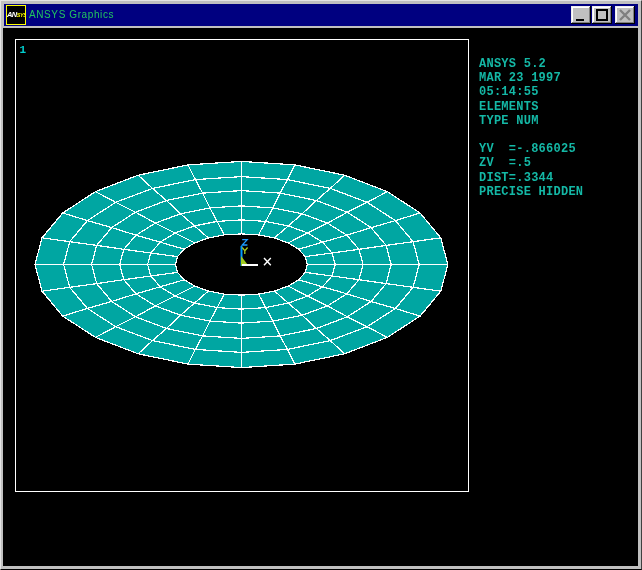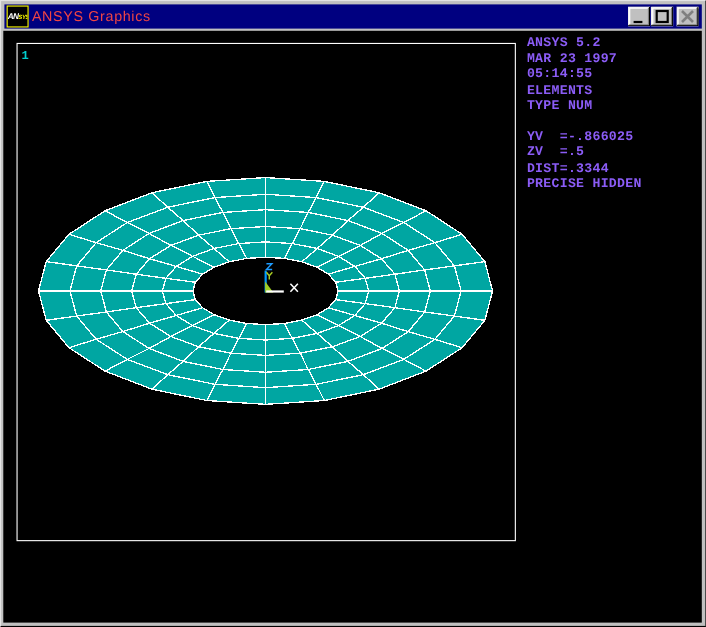--- a/index.html
+++ b/index.html
@@ -1,32 +1,32 @@
 <!DOCTYPE html>
 <html><head><meta charset="utf-8"><style>
 *{margin:0;padding:0;box-sizing:border-box}
 body{width:642px;height:570px;position:relative;background:#c0c0c0;overflow:hidden;font-family:"Liberation Sans",sans-serif}
 #frame{position:absolute;left:0;top:0;width:642px;height:570px;background:#c0c0c0;
  border-top:1px solid #e4e4e4;border-left:1px solid #e4e4e4;border-right:1px solid #404040;border-bottom:1px solid #000}
 #title{position:absolute;left:3px;top:3px;width:634px;height:22px;background:#000080}
 #ticon{position:absolute;left:2px;top:1px;width:20px;height:20px;background:#000;border:1px solid #ffff00;
  color:#fff;font:italic bold 7.5px "Liberation Sans",sans-serif;line-height:17px;text-align:center;letter-spacing:-0.6px;overflow:hidden}
 #ticon b{color:#ffff00;font-size:5.5px;letter-spacing:-0.4px}
-#ttext{position:absolute;left:25px;top:0;height:22px;line-height:22px;color:#ef4444;font-size:13px;letter-spacing:0.6px}
+#ttext{position:absolute;left:25px;top:0;height:22px;line-height:22px;color:#22c55e;font-size:10px;letter-spacing:0.6px}
 .btn{position:absolute;top:2px;width:20px;height:18px;background:#c0c0c0;
  box-shadow:inset -1px -1px 0 #000, inset 1px 1px 0 #efefef, inset -2px -2px 0 #808080, inset 2px 2px 0 #fff}
 #bmin{left:567px}
 #bmax{left:588px}
 #bclose{left:611px}
 #bmin i{position:absolute;left:5px;top:13px;width:8px;height:2px;background:#000}
 #bmax i{position:absolute;left:4px;top:3px;width:12px;height:12px;border:2px solid #000;border-top-width:2px}
 #client{position:absolute;left:2px;top:27px;width:635px;height:538px;background:#000}
 #plot{position:absolute;left:12px;top:11px;width:454px;height:453px;border:1px solid #fff}
 #gsvg{position:absolute;left:0;top:0}
-#anno{position:absolute;left:476px;top:4px;color:#8b5cf6;font:bold 12px "Liberation Mono",monospace;line-height:14.18px;white-space:pre;letter-spacing:0.25px}
+#anno{position:absolute;left:476px;top:29px;color:#14b8a6;font:bold 12px "Liberation Mono",monospace;line-height:14.18px;white-space:pre;letter-spacing:0.25px}
 </style></head><body>
 <div id="frame">
  <div id="title">
   <div id="ticon">AN<b>SYS</b></div>
   <div id="ttext">ANSYS Graphics</div>
   <div class="btn" id="bmin">
         <i></i>
       </div>
   <div class="btn" id="bmax">
         <i></i>

